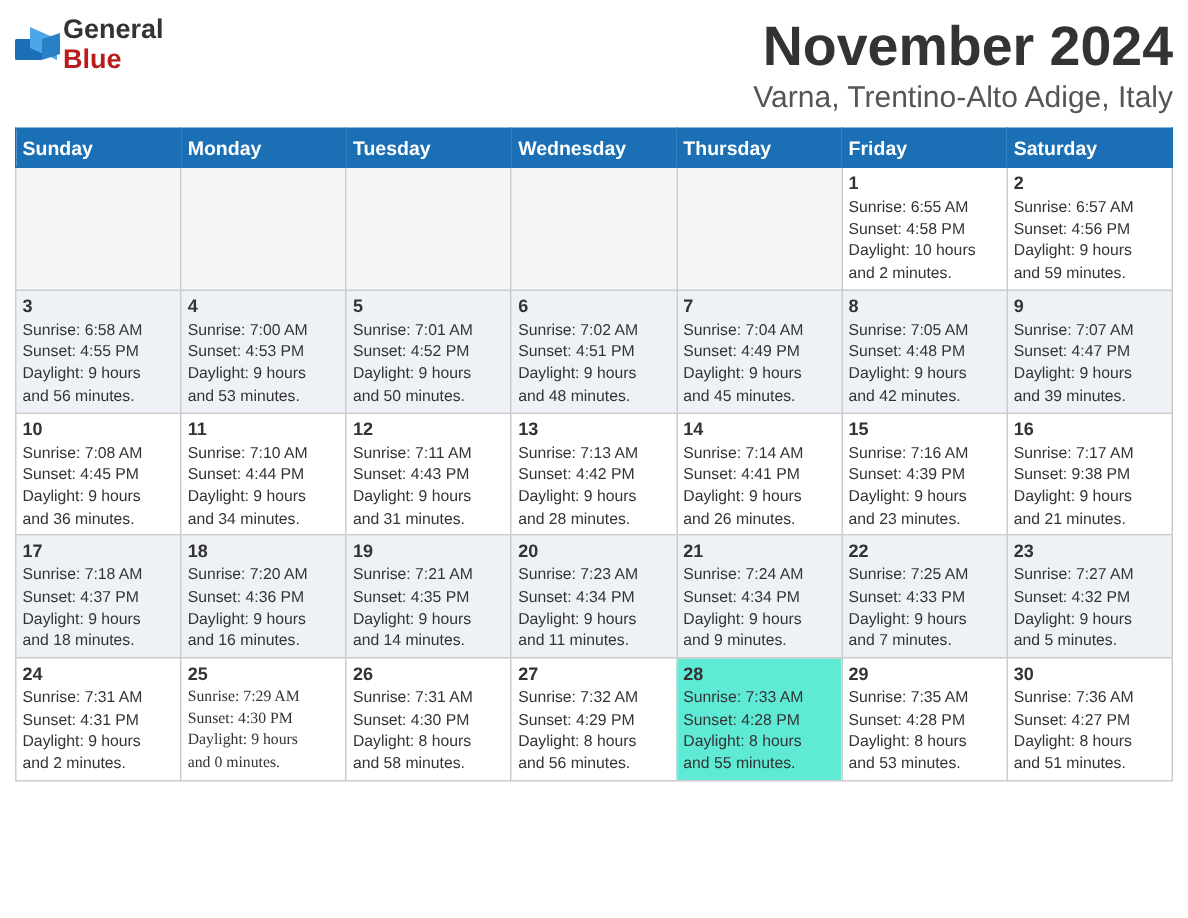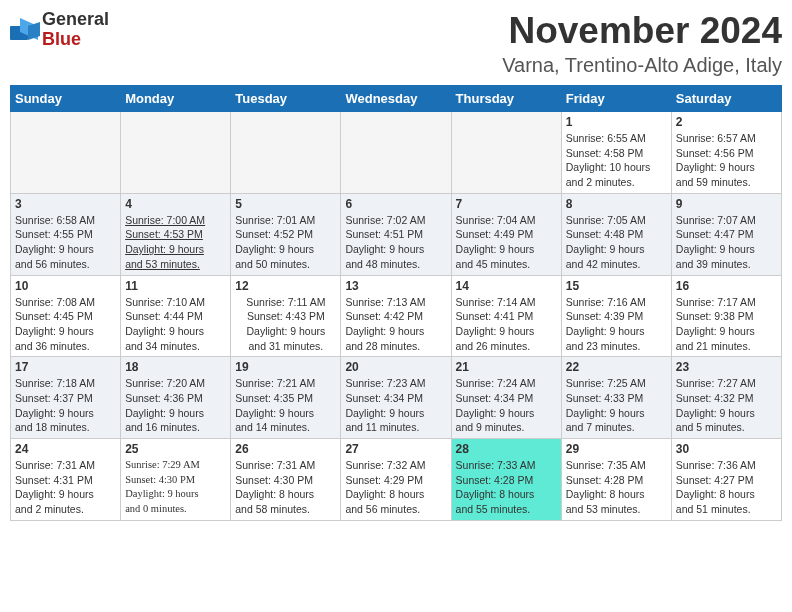--- a/index.html
+++ b/index.html
@@ -152,21 +152,21 @@
       <tr>
         <td style="background: rgb(238, 242, 247);">
           <span class="day-num">3</span>
           <div class="day-info" style="white-space: pre-line;">Sunrise: 6:58 AM
 Sunset: 4:55 PM
 Daylight: 9 hours
 and 56 minutes.</div>
         </td>
         <td style="background: rgb(238, 242, 247);">
           <span class="day-num">4</span>
-          <div class="day-info" style="white-space: pre-line; text-decoration: underline;">Sunrise: 7:00 AM
+          <div class="day-info" style="white-space: pre-line;">Sunrise: 7:00 AM
 Sunset: 4:53 PM
 Daylight: 9 hours
 and 53 minutes.</div>
         </td>
         <td style="background: rgb(238, 242, 247);">
           <span class="day-num">5</span>
           <div class="day-info" style="white-space: pre-line;">Sunrise: 7:01 AM
 Sunset: 4:52 PM
 Daylight: 9 hours
 and 50 minutes.</div>
@@ -210,21 +210,21 @@
         </td>
         <td style="background: rgb(255, 255, 255);">
           <span class="day-num">11</span>
           <div class="day-info" style="white-space: pre-line;">Sunrise: 7:10 AM
 Sunset: 4:44 PM
 Daylight: 9 hours
 and 34 minutes.</div>
         </td>
         <td style="background: rgb(255, 255, 255);">
           <span class="day-num">12</span>
-          <div class="day-info" style="white-space: pre-line; text-align: center;">Sunrise: 7:11 AM
+          <div class="day-info" style="white-space: pre-line;">Sunrise: 7:11 AM
 Sunset: 4:43 PM
 Daylight: 9 hours
 and 31 minutes.</div>
         </td>
         <td style="background: rgb(255, 255, 255);">
           <span class="day-num">13</span>
           <div class="day-info" style="white-space: pre-line;">Sunrise: 7:13 AM
 Sunset: 4:42 PM
 Daylight: 9 hours
 and 28 minutes.</div>

